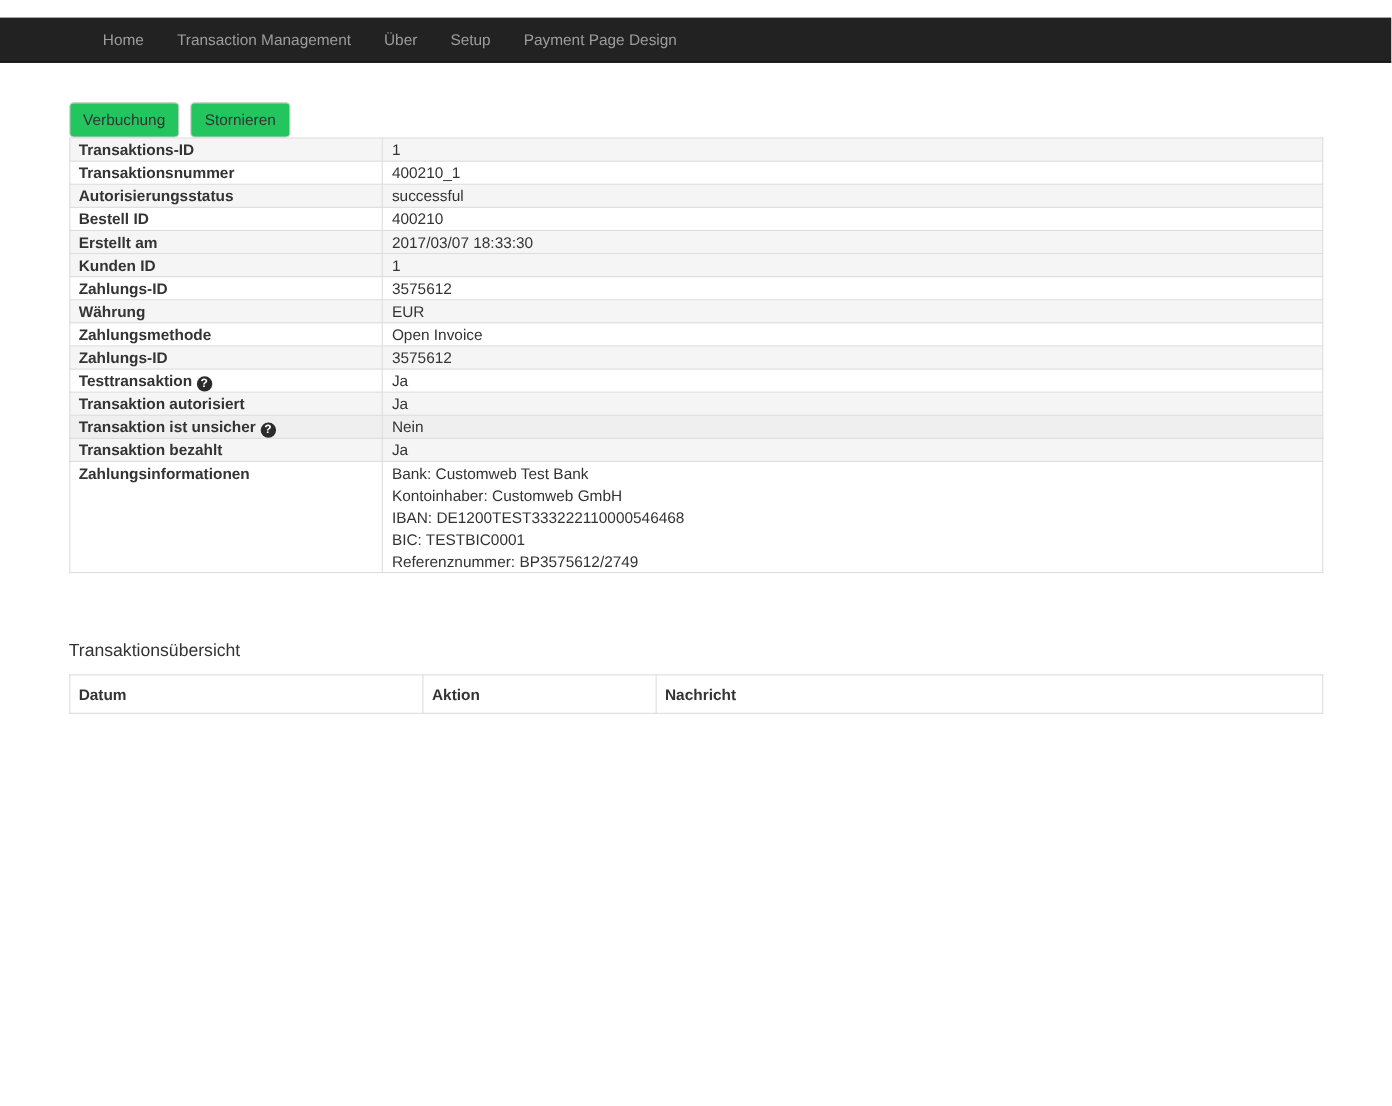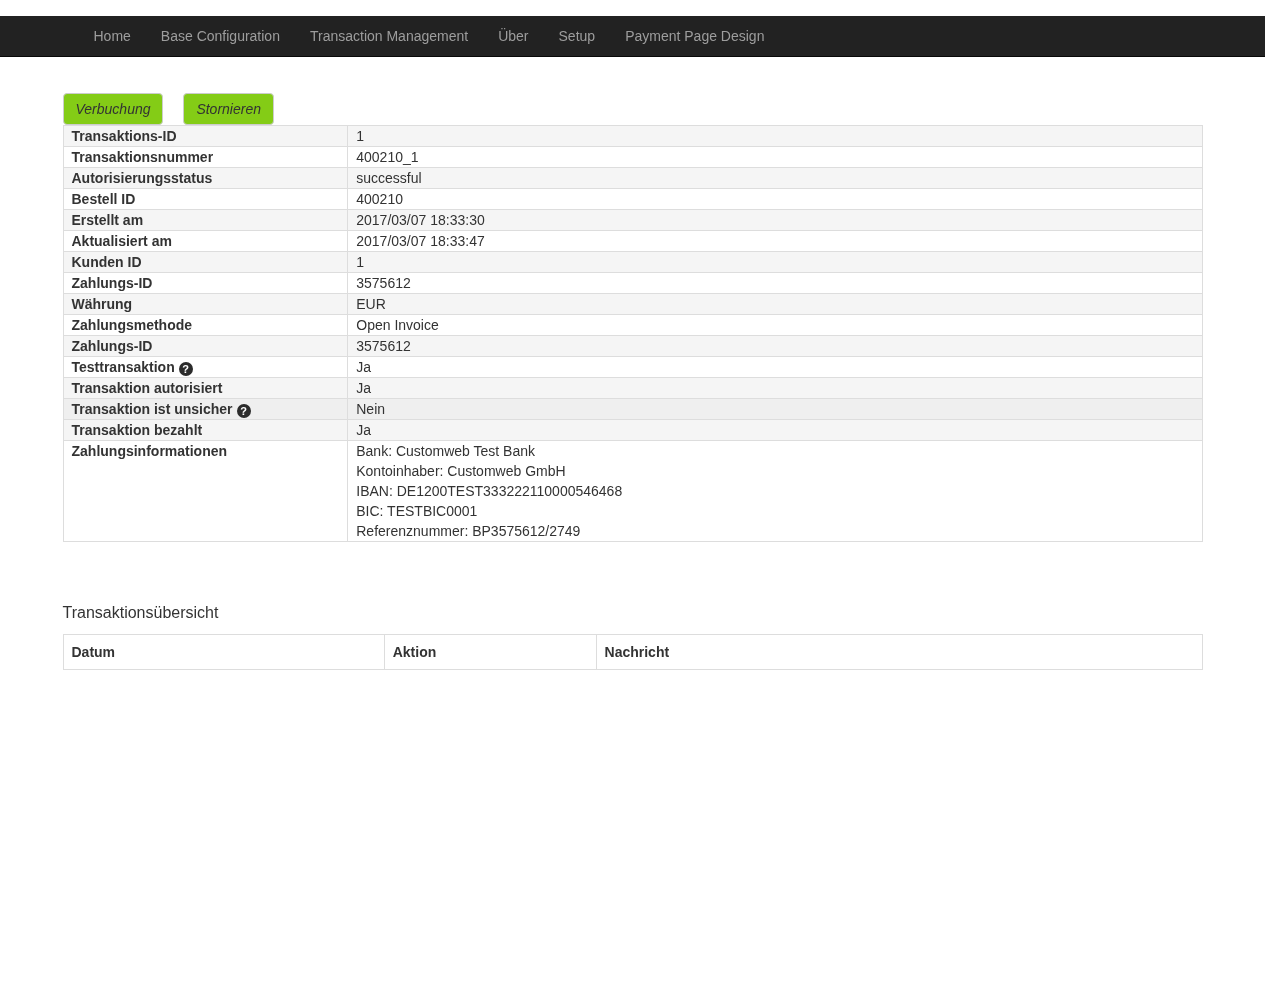--- a/index.html
+++ b/index.html
@@ -49,27 +49,26 @@
   }
   .btn-row{
     margin-top:36px;
   }
   .btn{
     display:inline-block;
     padding:5px 12px;
     font-size:14px;
     line-height:20px;
     color:var(--text);
-    background:#84cc16;
+    background:#22c55e;
     border:1px solid var(--btn-border);
     border-radius:4px;
-    margin-right:16px;
+    margin-right:6px;
     cursor:pointer;
     font-family:"Liberation Sans", sans-serif;
-    font-style:italic;
   }
   h2.page-title{
     font-size:30px;
     font-weight:bold;
     line-height:1.1;
     margin:24px 0 12px 0;
     color:var(--text);
   }
   table.kv-table{
     width:100%;
@@ -136,23 +135,20 @@
 </head>
 <body>
 
 <nav class="navbar">
   <div class="container">
     <ul class="nav">
         <li>
           <a href="#">Home</a>
         </li>
         <li>
-          <a href="#">Base Configuration</a>
-        </li>
-        <li>
           <a href="#">Transaction Management</a>
         </li>
         <li>
           <a href="#">Über</a>
         </li>
         <li>
           <a href="#">Setup</a>
         </li>
         <li>
           <a href="#">Payment Page Design</a>
@@ -183,24 +179,20 @@
           <td class="label">Autorisierungsstatus</td>
           <td class="value">successful</td>
         </tr>
         <tr class="shade-b">
           <td class="label">Bestell ID</td>
           <td class="value">400210</td>
         </tr>
         <tr class="shade-a">
           <td class="label">Erstellt am</td>
           <td class="value">2017/03/07 18:33:30</td>
-        </tr>
-        <tr class="shade-b">
-          <td class="label">Aktualisiert am</td>
-          <td class="value">2017/03/07 18:33:47</td>
         </tr>
         <tr class="shade-a">
           <td class="label">Kunden ID</td>
           <td class="value">1</td>
         </tr>
         <tr class="shade-b">
           <td class="label">Zahlungs-ID</td>
           <td class="value">3575612</td>
         </tr>
         <tr class="shade-a">

